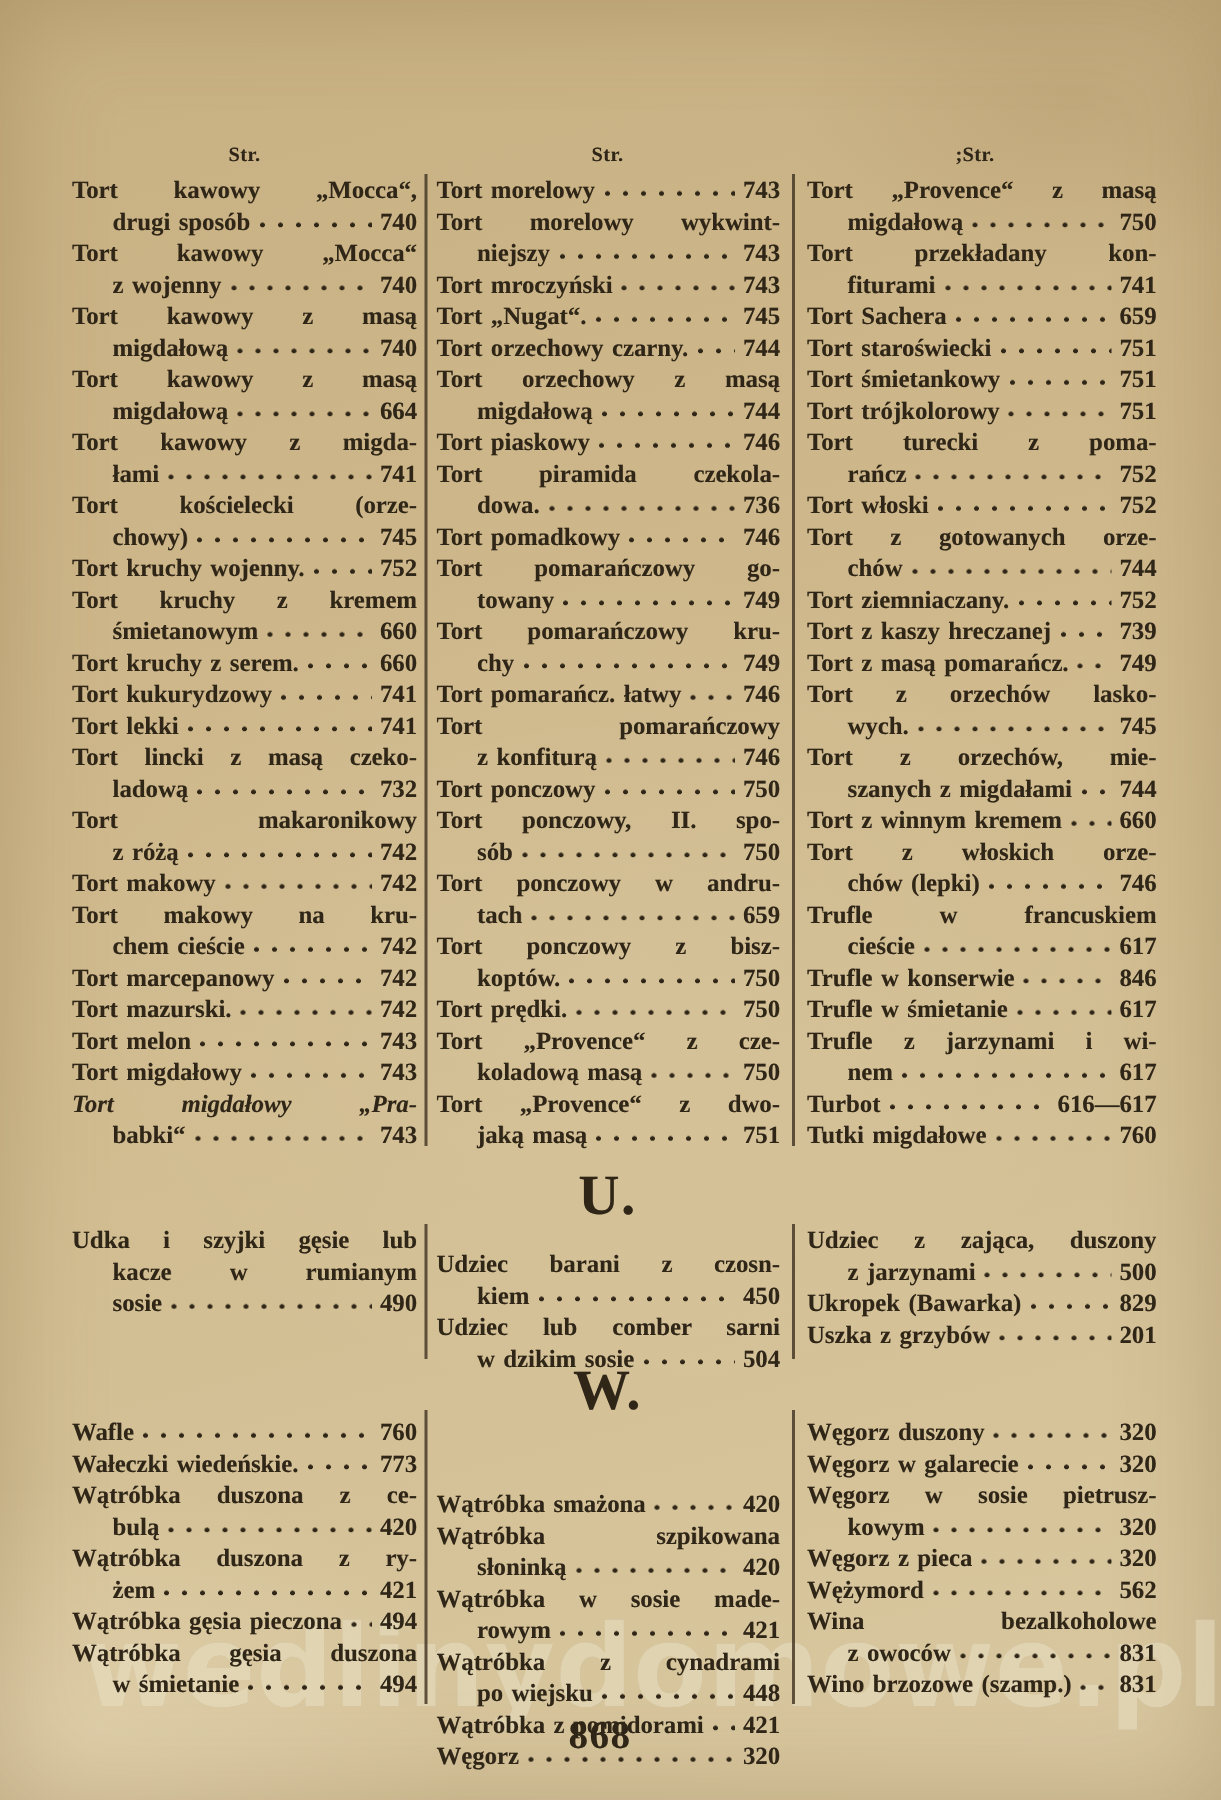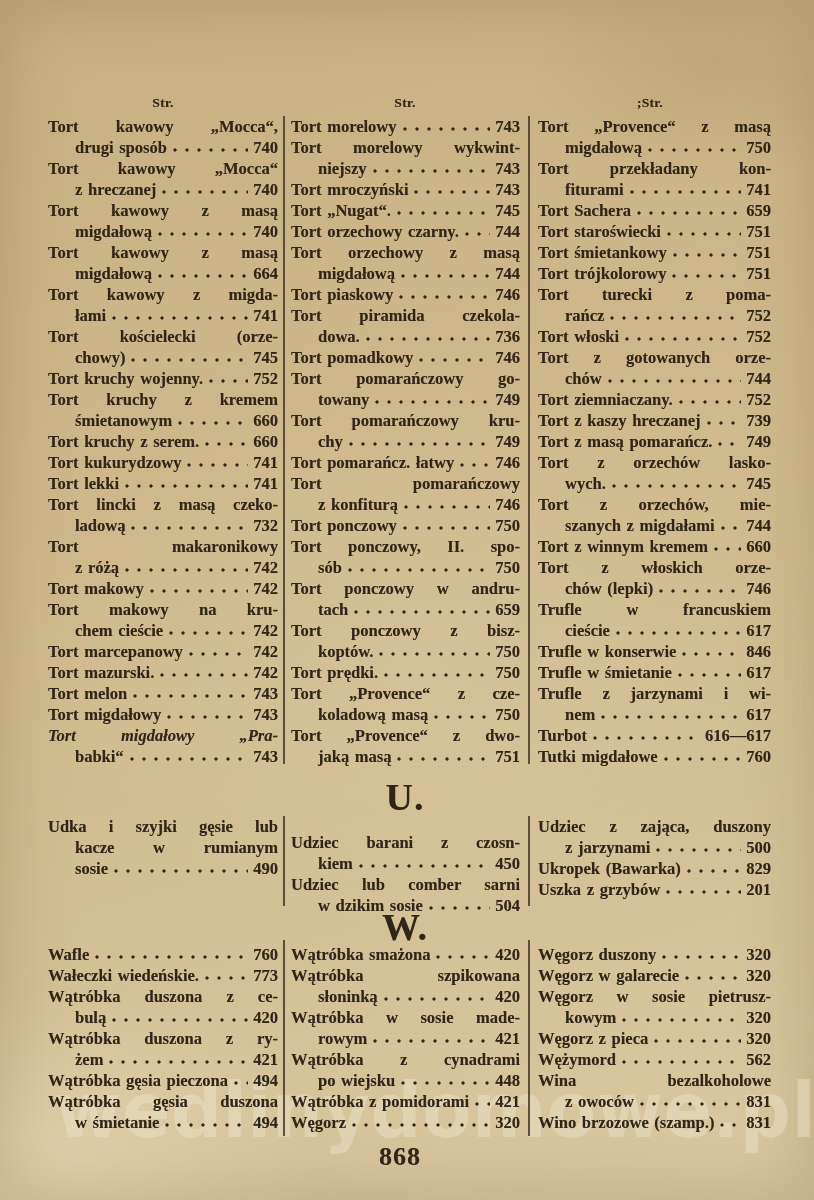--- a/index.html
+++ b/index.html
@@ -53,21 +53,21 @@
         <div class="line mid" style="text-align: justify; text-align-last: justify;"><span class="t">Tort kawowy „Mocca“,</span></div>
         <div class="line cont last">
           <span class="t">drugi sposób</span>
           <span class="leader"></span>
           <span class="p">740</span>
         </div>
       </div>
       <div class="entry">
         <div class="line mid" style="text-align: justify; text-align-last: justify;"><span class="t">Tort kawowy „Mocca“</span></div>
         <div class="line cont last">
-          <span class="t">z hreczanej</span>
+          <span class="t">z wojenny</span>
           <span class="leader"></span>
           <span class="p">740</span>
         </div>
       </div>
       <div class="entry">
         <div class="line mid" style="text-align: justify; text-align-last: justify;"><span class="t">Tort kawowy z masą</span></div>
         <div class="line cont last">
           <span class="t">migdałową</span>
           <span class="leader"></span>
           <span class="p">740</span>
@@ -614,21 +614,21 @@
       </div>
       <div class="entry">
         <div class="line mid" style="text-align: justify; text-align-last: justify;"><span class="t">Wątróbka gęsia duszona</span></div>
         <div class="line cont last">
           <span class="t">w śmietanie</span>
           <span class="leader"></span>
           <span class="p">494</span>
         </div>
       </div>
     </div>
-    <div class="col" style="left: 291px; top: 944px; width: 229px;">
+    <div class="col" style="left: 291px; top: 992px; width: 229px;">
       <div class="entry">
         <div class="line last">
           <span class="t">Wątróbka smażona</span>
           <span class="leader"></span>
           <span class="p">420</span>
         </div>
       </div>
       <div class="entry">
         <div class="line mid" style="text-align: justify; text-align-last: justify;"><span class="t">Wątróbka szpikowana</span></div>
         <div class="line cont last">

